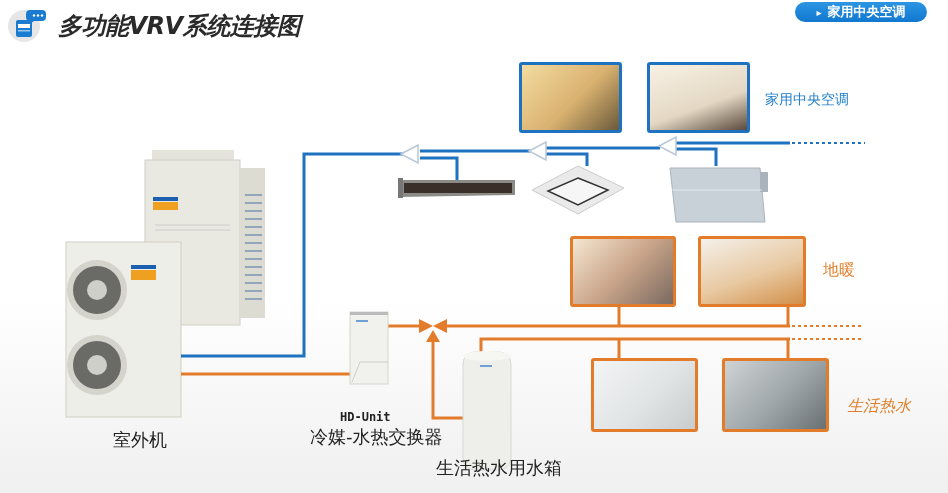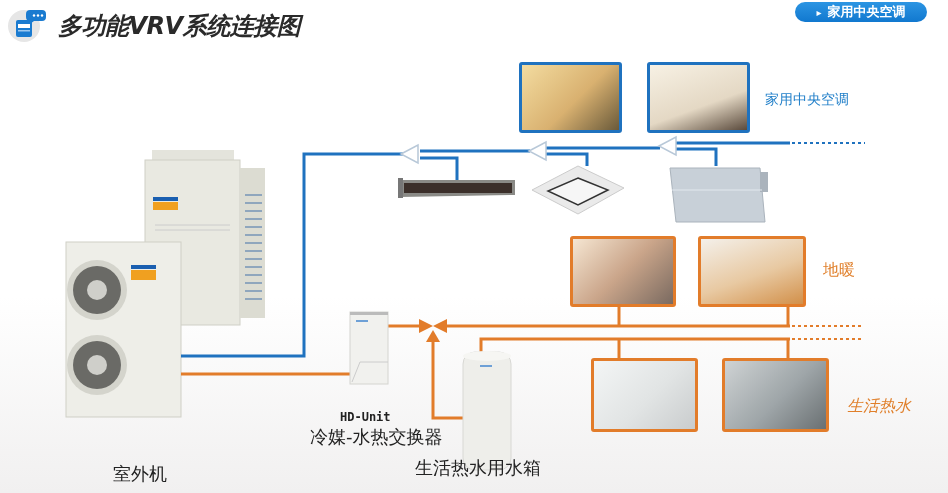--- a/index.html
+++ b/index.html
@@ -164,16 +164,16 @@
 <div class="photo blue" style="left:519px;top:62px;width:103px;height:71px;background:linear-gradient(135deg,#f3dca0,#d9b170 55%,#6a5a3a);"></div>
 <div class="photo blue" style="left:647px;top:62px;width:103px;height:71px;background:linear-gradient(160deg,#f7f1e4,#e4d8c4 60%,#5a4a3c);"></div>
 <div class="photo orange" style="left:570px;top:236px;width:106px;height:71px;background:linear-gradient(135deg,#f5e6d2,#caa58a 50%,#7a6a60);"></div>
 <div class="photo orange" style="left:698px;top:236px;width:108px;height:71px;background:linear-gradient(160deg,#f4f0ea,#e8c9a2 55%,#d2904a);"></div>
 <div class="photo orange" style="left:591px;top:358px;width:107px;height:74px;background:linear-gradient(135deg,#f3f5f5,#e1e4e4 55%,#c9cccd);"></div>
 <div class="photo orange" style="left:722px;top:358px;width:107px;height:74px;background:linear-gradient(135deg,#cfd3d4,#9ea5a8 55%,#6a7072);"></div>
 
 <div class="label lbl-blue" style="left:765px;top:91px;">家用中央空调</div>
 <div class="label lbl-orange" style="left:823px;top:260px;">地暖</div>
 <div class="label lbl-orange" style="left:847px;top:396px;font-style:italic;">生活热水</div>
-<div class="label lbl-dark" style="left:113px;top:462px;">室外机</div>
+<div class="label lbl-dark" style="left:113px;top:428px;">室外机</div>
 <div class="label lbl-dark mono" style="left:340px;top:410px;">HD-Unit</div>
 <div class="label lbl-dark" style="left:310px;top:425px;">冷媒-水热交换器</div>
-<div class="label lbl-dark" style="left:415px;top:456px;">生活热水用水箱</div>
+<div class="label lbl-dark" style="left:436px;top:456px;">生活热水用水箱</div>
 
 </body></html>

